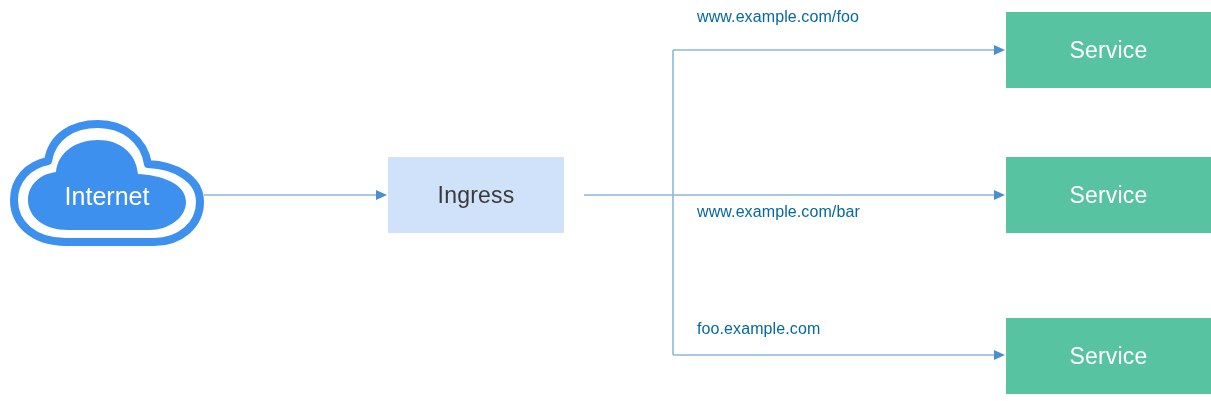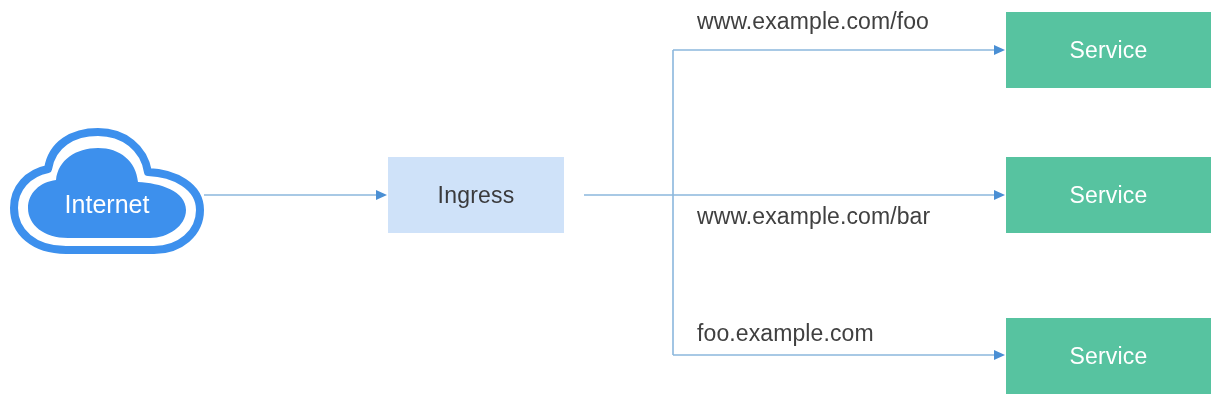--- a/index.html
+++ b/index.html
@@ -48,43 +48,43 @@
     font-size: 23px;
     letter-spacing: 0.2px;
   }
   .svc-1 { top: 12px; }
   .svc-2 { top: 157px; }
   .svc-3 { top: 318px; }
 
   .cloud-wrap {
     position: absolute;
     left: 8px;
-    top: 128px;
+    top: 120px;
     width: 198px;
     height: 128px;
   }
   .cloud-label {
     position: absolute;
     left: 0;
     top: 0;
     width: 198px;
     height: 128px;
     display: flex;
     align-items: center;
     justify-content: center;
     color: #ffffff;
     font-size: 25px;
     padding-top: 24px;
     box-sizing: border-box;
     pointer-events: none;
   }
   .edge-label {
     position: absolute;
-    color: #404040;
-    font-size: 23px;
+    color: #0369a1;
+    font-size: 16px;
     white-space: nowrap;
     letter-spacing: 0.1px;
     text-align: center;
   }
   .lbl-1 { left: 697px; top: 8px; }
   .lbl-2 { left: 697px; top: 159px; margin-top: 44px; }
   .lbl-3 { left: 697px; top: 320px; }
 </style>
 </head>
 <body>

